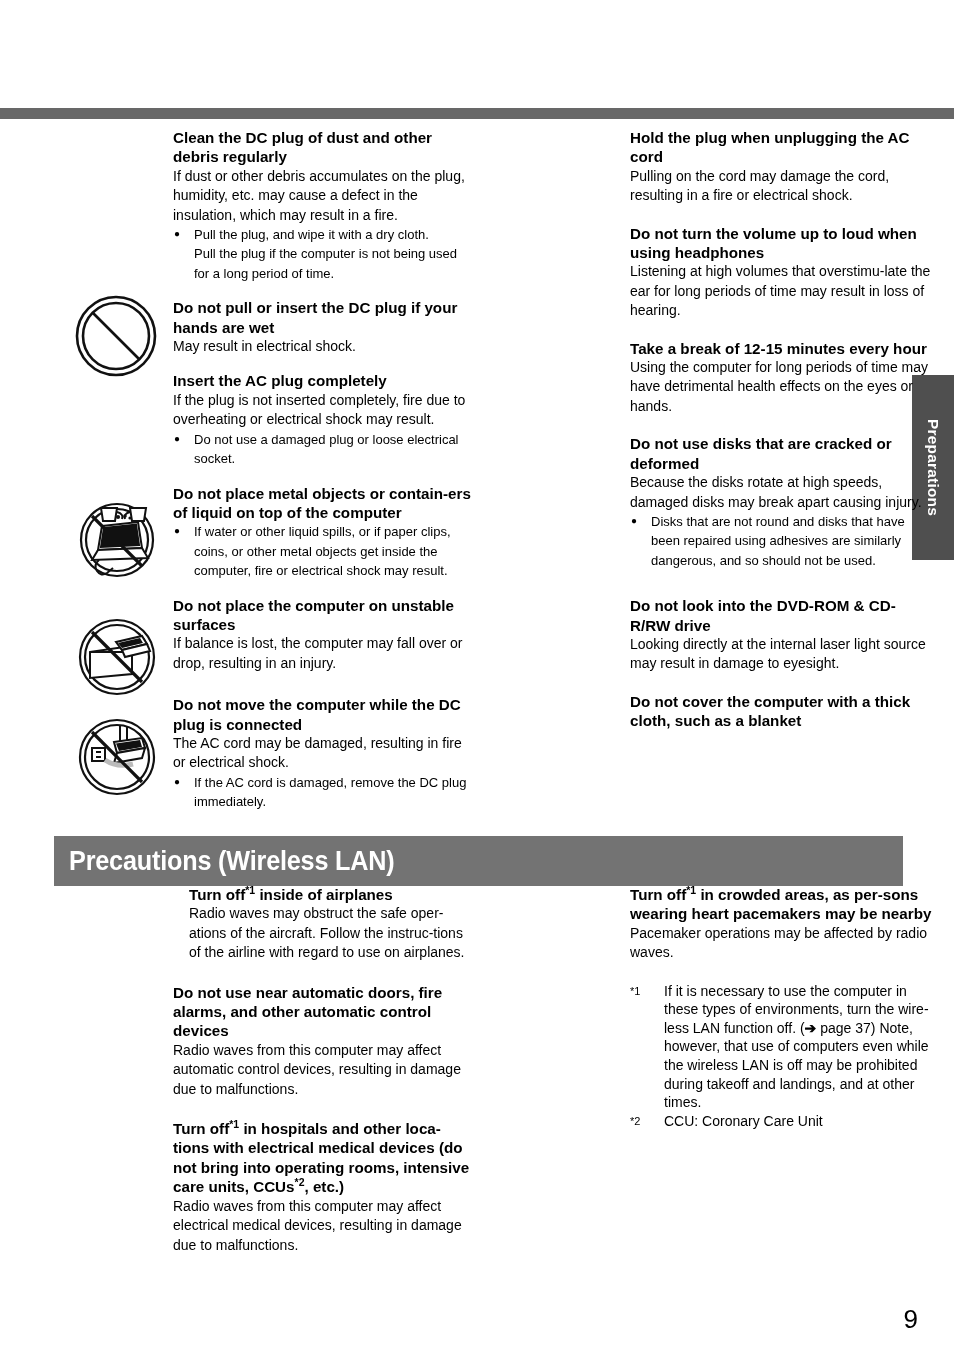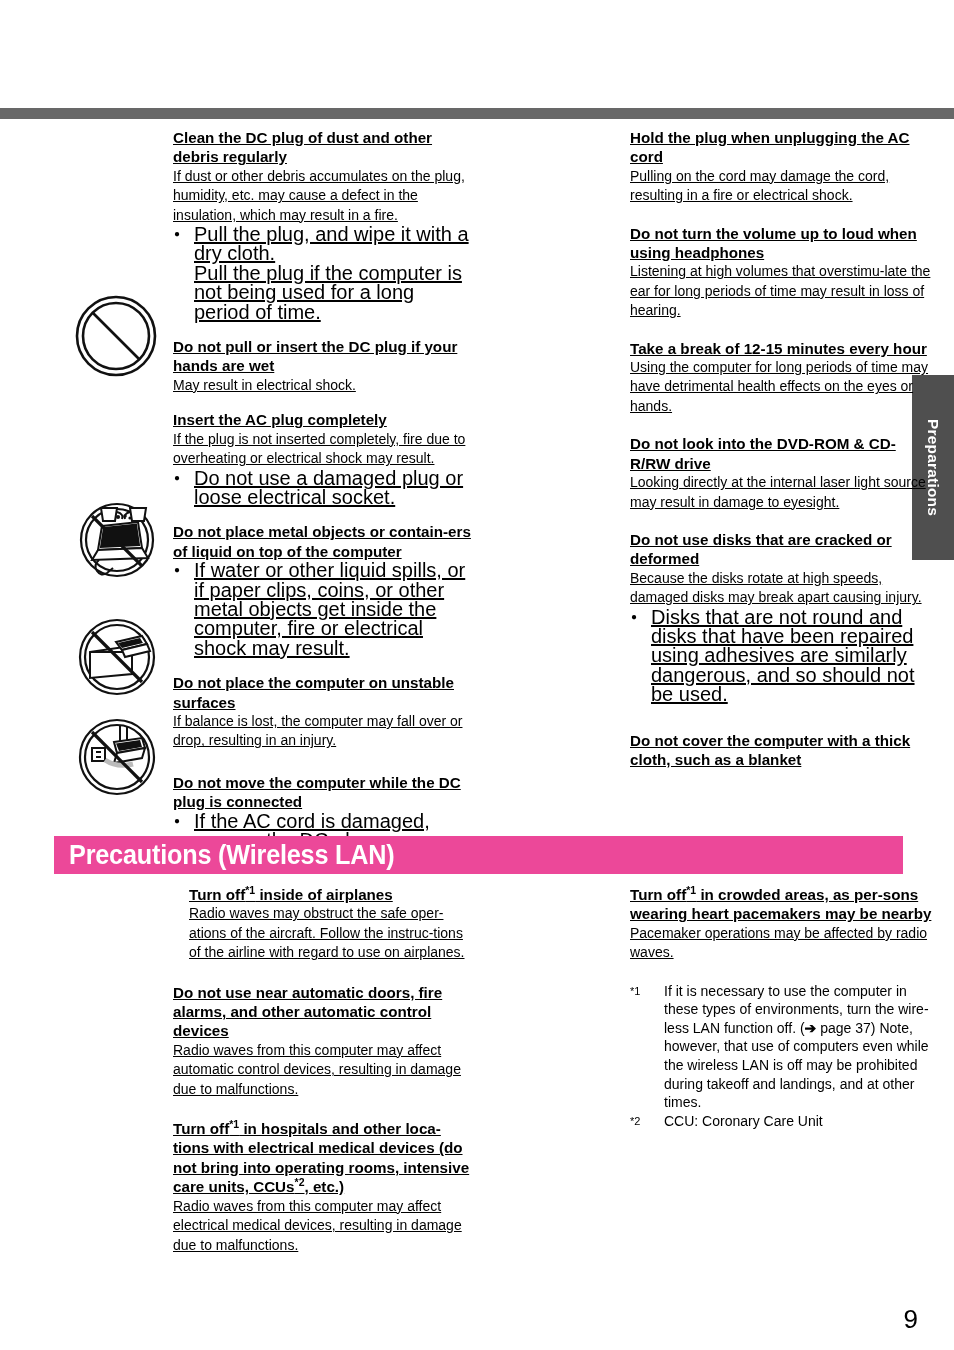--- a/index.html
+++ b/index.html
@@ -55,21 +55,21 @@
 
   
   .col {
     position: absolute;
     font-size: 15.2px;
     line-height: 19.4px;
   }
   .col-left  { left: 173px; width: 299px; }
   .col-right { left: 600px; width: 302px; margin-left: 30px; }
 
-  .block { margin-bottom: 15px; text-decoration: underline; }
+  .block { margin-bottom: 15px; }
   .block:last-child { margin-bottom: 0; }
 
   h3.hd {
     margin: 0 0 0 0;
     font-size: 15.2px;
     line-height: 19.4px;
     font-weight: bold;
   }
   p.bd {
     margin: 0;
@@ -85,21 +85,21 @@
   
   ul.bul {
     margin: 0;
     padding: 0;
     list-style: none;
   }
   ul.bul li {
     position: relative;
     padding-left: 21px;
     margin: 0;
-    font-size: 20px;
+    font-size: 13px;
     line-height: 19.4px;
   }
   ul.bul li::before {
     content: "\25CF";
     position: absolute;
     left: 1px;
     top: -1px;
     font-size: 10px;
     line-height: 19.4px;
   }
@@ -112,22 +112,22 @@
     height: 88px;
   }
   .icon-slot svg { display: block; }
 
   
   .section-bar {
     position: absolute;
     left: 54px;
     top: 836px;
     width: 849px;
-    height: 38px;
-    background: #ec4899;
+    height: 50px;
+    background: #737373;
   }
   .section-bar-title {
     position: absolute;
     left: 15px;
     top: 50%;
     transform: translateY(-50%) scaleX(0.90);
     transform-origin: left center;
     color: #ffffff;
     font-weight: bold;
     font-size: 28px;
@@ -301,20 +301,21 @@
     </ul>
   </div>
 
   <div class="block">
     <h3 class="hd">Do not place the computer on unstable surfaces</h3>
     <p class="bd">If balance is lost, the computer may fall over or drop, resulting in an injury.</p>
   </div>
 
   <div class="block" style="margin-top:22px;">
     <h3 class="hd">Do not move the computer while the DC plug is connected</h3>
+    <p class="bd">The AC cord may be damaged, resulting in fire or electrical shock.</p>
     <ul class="bul">
       <li>If the AC cord is damaged, remove the DC plug immediately.</li>
     </ul>
   </div>
 
 </div>
 
 <div class="col col-right" style="top:128px;">
 
   <div class="block" style="margin-bottom:18px;">
@@ -325,31 +326,31 @@
   <div class="block" style="margin-bottom:18px;">
     <h3 class="hd">Do not turn the volume up to loud when using headphones</h3>
     <p class="bd">Listening at high volumes that overstimu-late the ear for long periods of time may result in loss of hearing.</p>
   </div>
 
   <div class="block" style="margin-bottom:18px;">
     <h3 class="hd">Take a break of 12-15 minutes every hour</h3>
     <p class="bd">Using the computer for long periods of time may have detrimental health effects on the eyes or hands.</p>
   </div>
 
+  <div class="block" style="margin-bottom:26px;">
+    <h3 class="hd">Do not use disks that are cracked or deformed</h3>
+    <p class="bd">Because the disks rotate at high speeds, damaged disks may break apart causing injury.</p>
+    <ul class="bul">
+      <li>Disks that are not round and disks that have been repaired using adhesives are similarly dangerous, and so should not be used.</li>
+    </ul>
+  </div>
+
   <div class="block" style="margin-bottom:18px;">
     <h3 class="hd">Do not look into the DVD-ROM &amp; CD-R/RW drive</h3>
     <p class="bd">Looking directly at the internal laser light source may result in damage to eyesight.</p>
-  </div>
-
-  <div class="block" style="margin-bottom:26px;">
-    <h3 class="hd">Do not use disks that are cracked or deformed</h3>
-    <p class="bd">Because the disks rotate at high speeds, damaged disks may break apart causing injury.</p>
-    <ul class="bul">
-      <li>Disks that are not round and disks that have been repaired using adhesives are similarly dangerous, and so should not be used.</li>
-    </ul>
   </div>
 
   <div class="block">
     <h3 class="hd">Do not cover the computer with a thick cloth, such as a blanket</h3>
   </div>
 
 </div>
 
 <div class="section-bar">
   <div class="section-bar-title">Precautions (Wireless LAN)</div>

